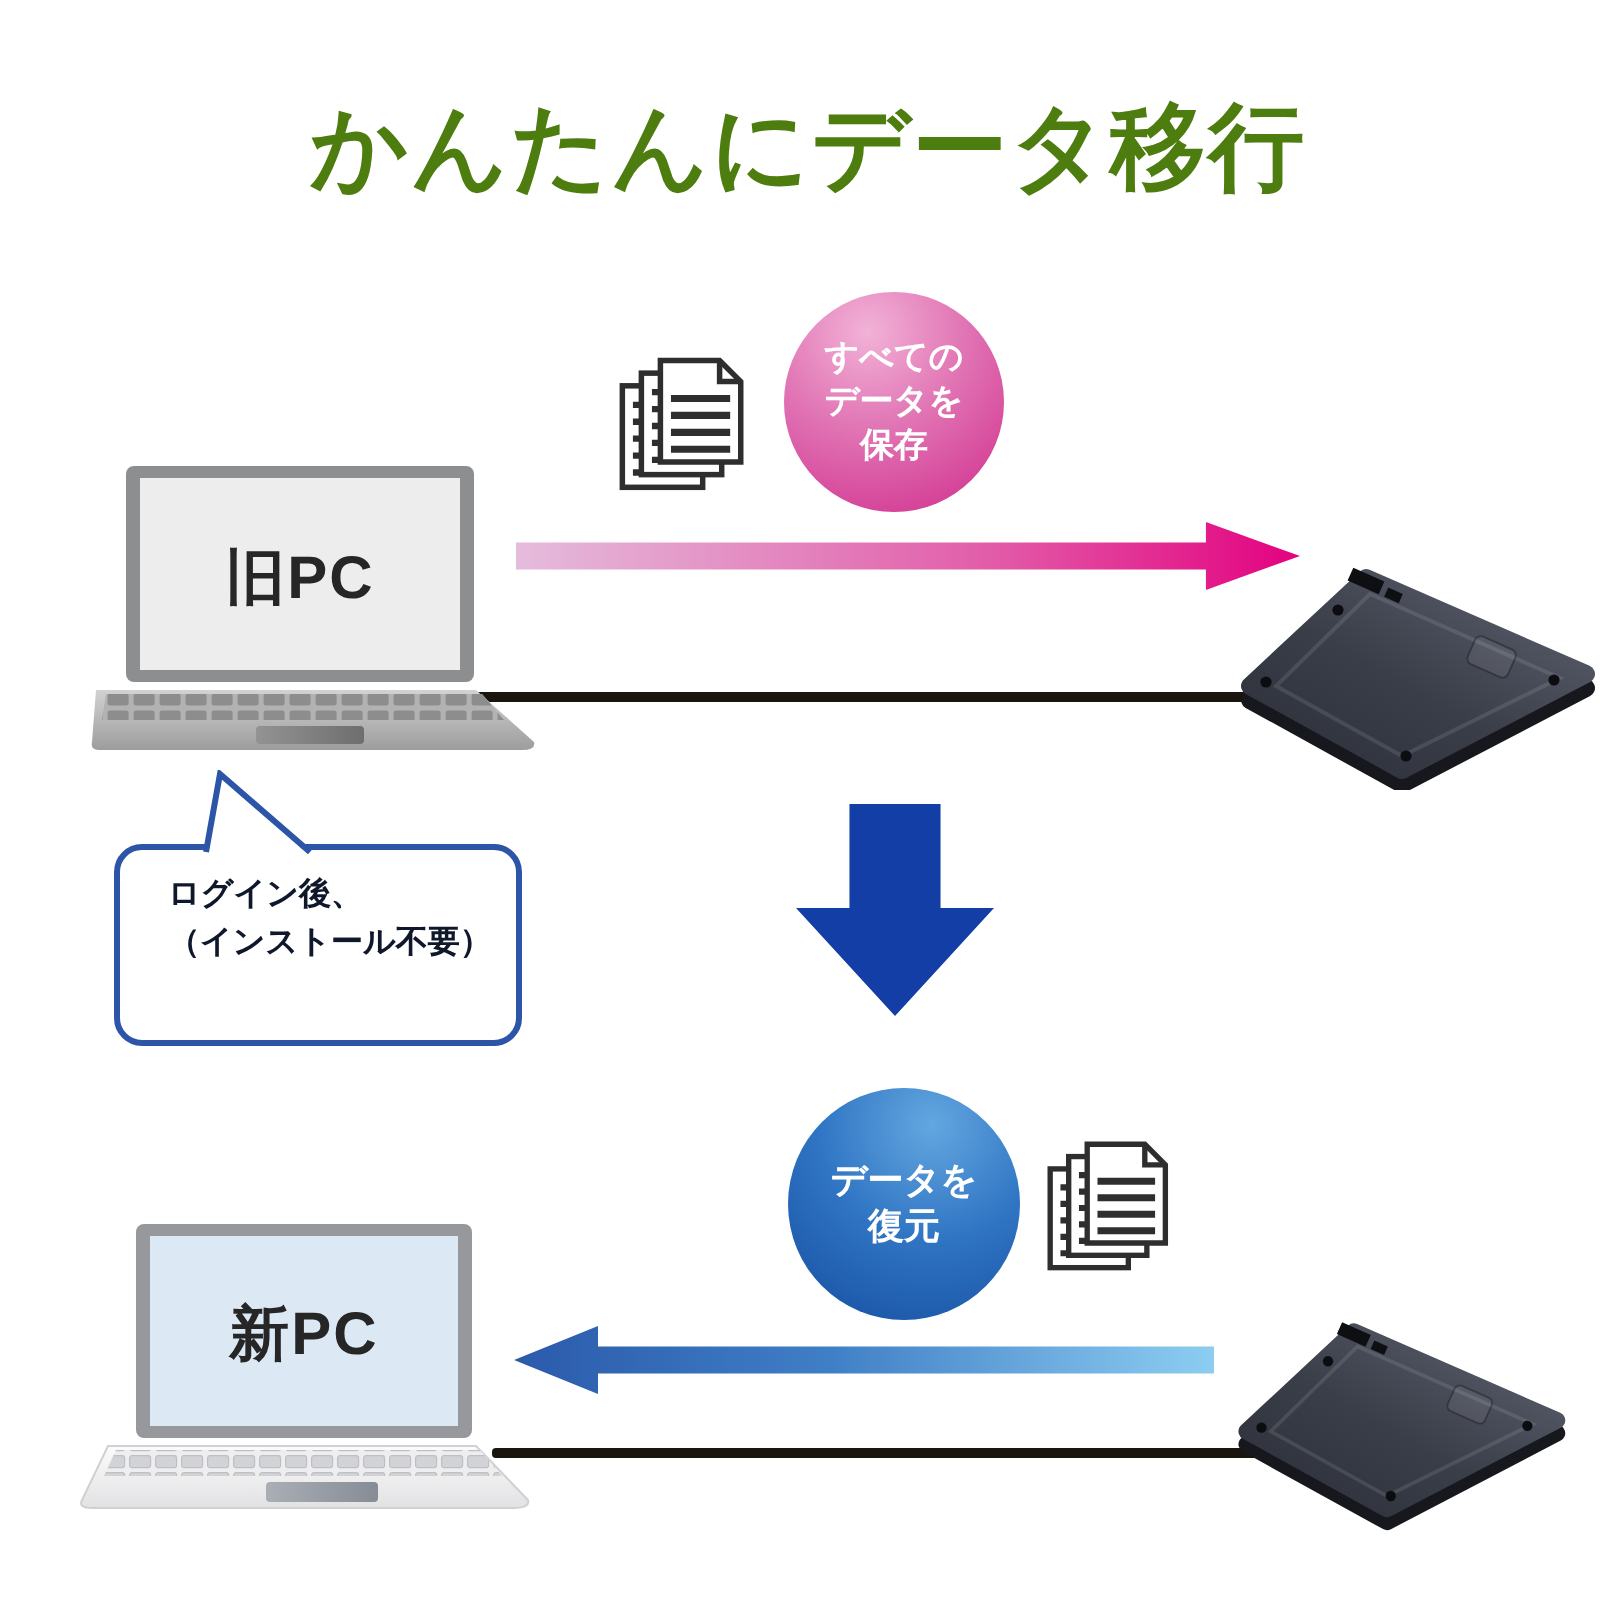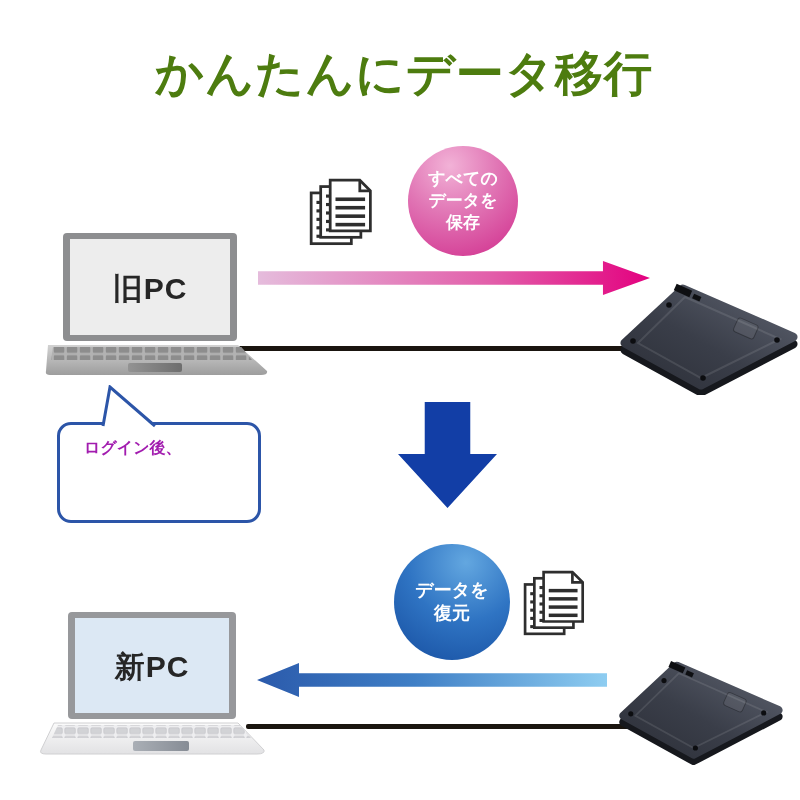--- a/index.html
+++ b/index.html
@@ -11,21 +11,21 @@
     position:absolute;top:38px;left:0;width:100%;margin:4px;
     text-align:center;font-size:48px;font-weight:800;color:#4d7c0f;letter-spacing:1px;
   }
   
   .badge{
     position:absolute;border-radius:50%;display:flex;flex-direction:column;
     align-items:center;justify-content:center;color:#fff;font-weight:bold;text-align:center;
   }
   .badge span{display:block;line-height:1.3;}
   .badge-pink{
-    left:408px;top:146px;width:110px;height:110px;font-size:17px;
+    left:392px;top:146px;width:110px;height:110px;font-size:17px;
     background:radial-gradient(circle at 38% 18%, #f2b2d7 0%, #e176b5 42%, #d02b8b 100%);
   }
   .badge-blue{
     left:394px;top:544px;width:116px;height:116px;font-size:18px;
     background:radial-gradient(circle at 62% 16%, #63a7e0 0%, #2f74c3 48%, #164d9f 100%);
   }
   
   .harrow{position:absolute;}
   .arrow-pink{
     left:258px;top:261px;width:392px;height:34px;
@@ -52,21 +52,21 @@
   .hdd{position:absolute;z-index:3;}
   .hdd-top{left:617px;top:283px;}
   .hdd-bottom{left:616px;top:654px;}
   .doc-icon{position:absolute;z-index:2;}
   .doc-top{left:308px;top:178px;}
   .doc-bottom{left:522px;top:570px;}
   
   .bubble{
     position:absolute;left:57px;top:422px;width:204px;height:101px;box-sizing:border-box;
     border:3px solid #2c55a8;border-radius:14px;background:#fff;z-index:2;
-    padding:11px 8px 0 24px;color:#a21caf;font-weight:bold;font-size:16px;line-height:23.5px;
+    padding:11px 8px 0 24px;color:#0f172a;font-weight:bold;font-size:16px;line-height:23.5px;
   }
   .bubble div{white-space:nowrap;}
   .bubble-tail{position:absolute;left:95px;top:385px;z-index:3;}
   .pc-label{font-size:30px;font-weight:600;fill:#262626;letter-spacing:1px;}
 </style>
 </head>
 <body>
 
 <div class="canvas">
 
@@ -156,20 +156,21 @@
         <circle cx="16" cy="58" r="2.8"></circle>
     </g>
   </svg>
 
   <svg class="bubble-tail" width="70" height="44" viewBox="0 0 70 44">
     <path d="M8,43 L15,2 L60,43 Z" fill="#ffffff"></path>
     <path d="M8,41 L15,2 L60,41" fill="none" stroke="#2c55a8" stroke-width="3"></path>
   </svg>
   <div class="bubble">
     <div>ログイン後、</div>
+    <div>（インストール不要）</div>
   </div>
 
   <div class="arrow-down"></div>
 
   <div class="badge badge-blue">
     <span>データを</span>
     <span>復元</span>
   </div>
 
   <svg class="doc-icon doc-bottom" width="72" height="68" viewBox="0 0 70 66">

